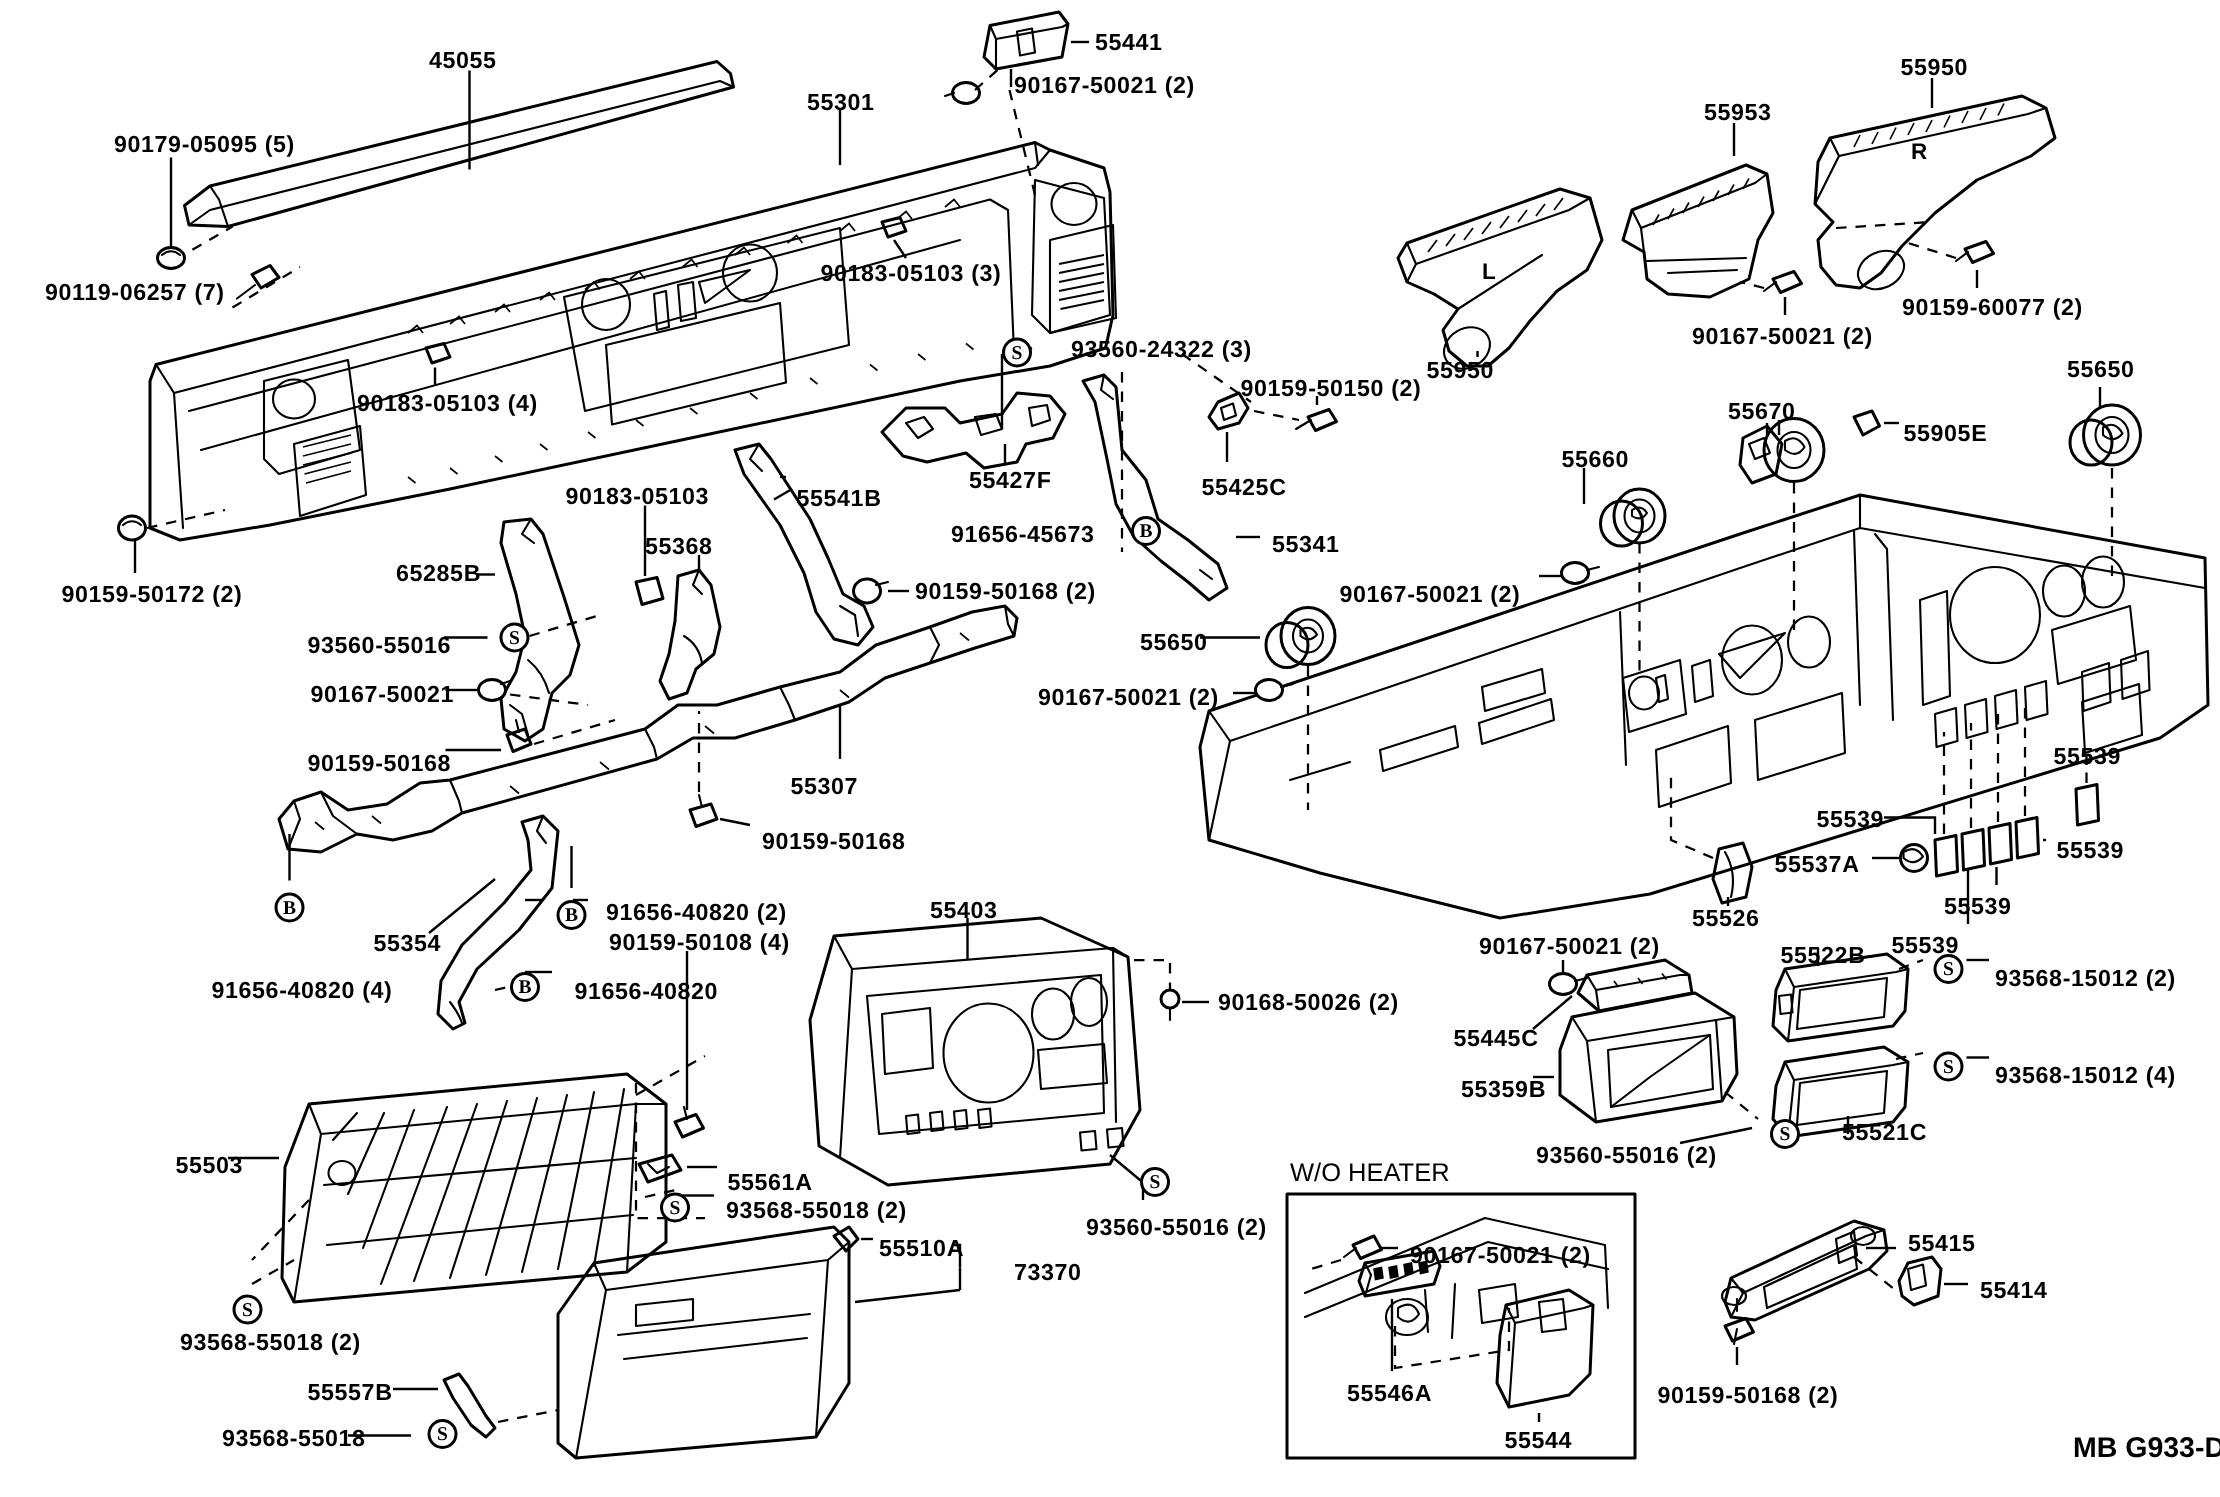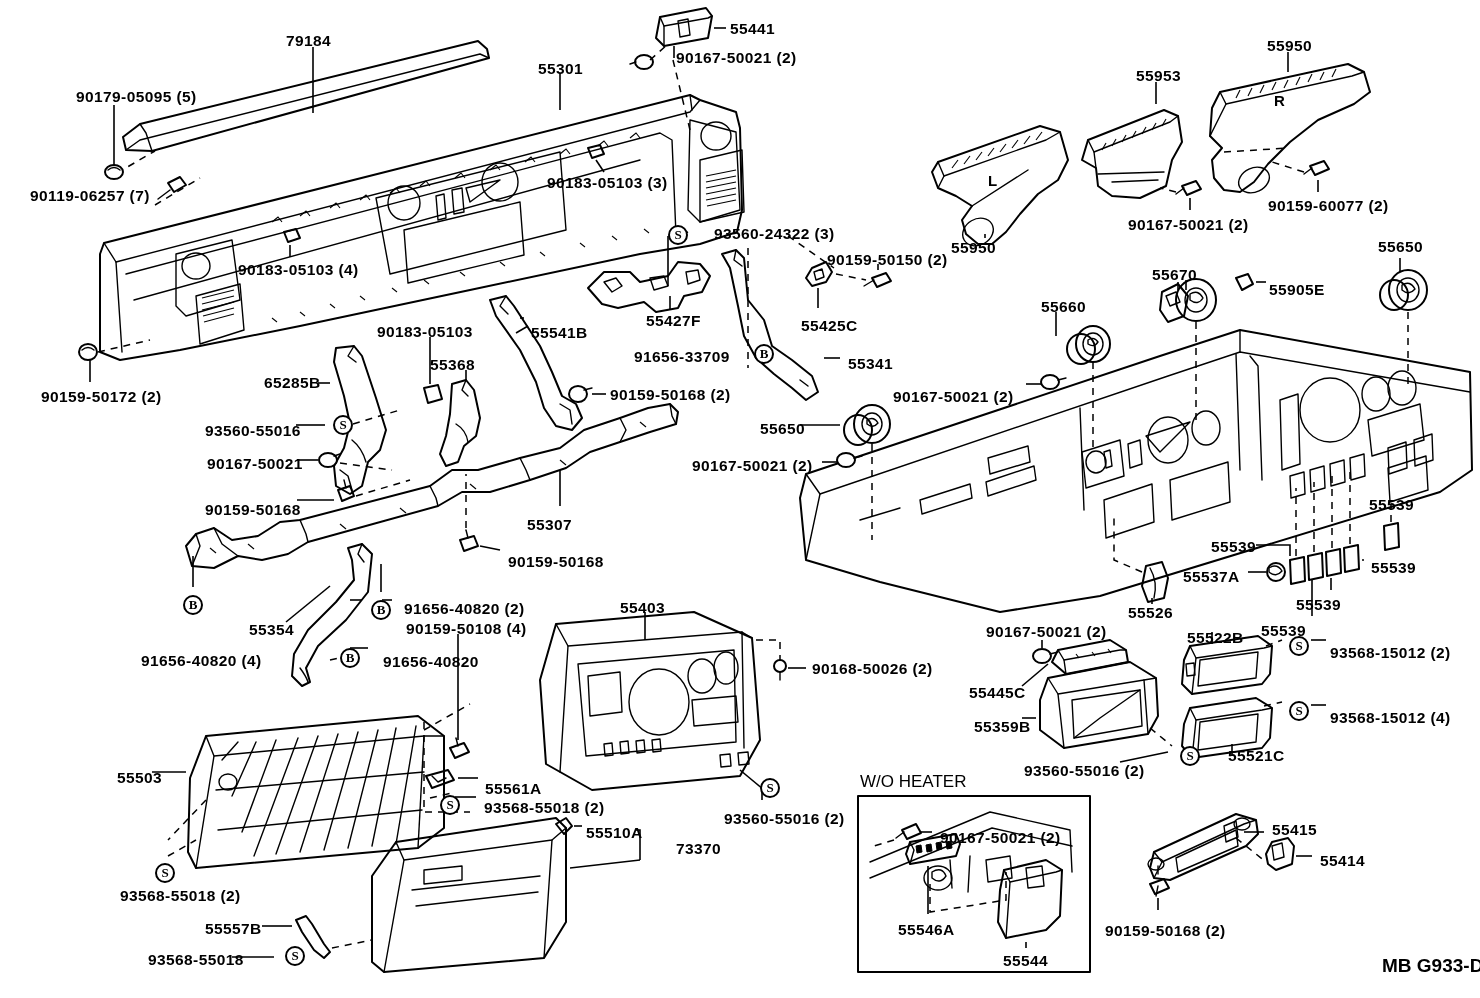--- a/index.html
+++ b/index.html
@@ -670,21 +670,21 @@
     </g>
     <g>
       <path class="s" d="M1150,884 l14,-5 5,9 -14,6z"></path>
       <path class="t" d="M1156,896 l2,-10"></path>
       <path class="t" d="M1158,874 L1158,866"></path>
       <path class="ld" d="M1158,898 L1158,910"></path>
     </g>
 
   </svg>
 
-  <div class="lbl" style="left:286px;top:33px">79184</div>
+  <div class="lbl" style="left:286px;top:33px">45055</div>
   <div class="lbl" style="left:76px;top:89px">90179-05095 (5)</div>
   <div class="lbl" style="left:30px;top:188px">90119-06257 (7)</div>
   <div class="lbl" style="left:238px;top:262px">90183-05103 (4)</div>
   <div class="lbl" style="left:538px;top:61px">55301</div>
   <div class="lbl" style="left:730px;top:21px">55441</div>
   <div class="lbl" style="left:676px;top:50px">90167-50021 (2)</div>
   <div class="lbl" style="left:547px;top:175px">90183-05103 (3)</div>
   <div class="lbl" style="left:714px;top:226px">93560-24322 (3)</div>
   <div class="lbl" style="left:827px;top:252px">90159-50150 (2)</div>
   <div class="lbl" style="left:1136px;top:68px">55953</div>
@@ -699,21 +699,21 @@
   <div class="lbl" style="left:41px;top:389px">90159-50172 (2)</div>
   <div class="lbl" style="left:264px;top:375px">65285B</div>
   <div class="lbl" style="left:205px;top:423px">93560-55016</div>
   <div class="lbl" style="left:207px;top:456px">90167-50021</div>
   <div class="lbl" style="left:205px;top:502px">90159-50168</div>
   <div class="lbl" style="left:377px;top:324px">90183-05103</div>
   <div class="lbl" style="left:430px;top:357px">55368</div>
   <div class="lbl" style="left:531px;top:325px">55541B</div>
   <div class="lbl" style="left:610px;top:387px">90159-50168 (2)</div>
   <div class="lbl" style="left:646px;top:313px">55427F</div>
-  <div class="lbl" style="left:634px;top:349px">91656-33709</div>
+  <div class="lbl" style="left:634px;top:349px">91656-45673</div>
   <div class="lbl" style="left:801px;top:318px">55425C</div>
   <div class="lbl" style="left:848px;top:356px">55341</div>
   <div class="lbl" style="left:527px;top:517px">55307</div>
   <div class="lbl" style="left:508px;top:554px">90159-50168</div>
   <div class="lbl" style="left:249px;top:622px">55354</div>
   <div class="lbl" style="left:404px;top:601px">91656-40820 (2)</div>
   <div class="lbl" style="left:383px;top:654px">91656-40820</div>
   <div class="lbl" style="left:141px;top:653px">91656-40820 (4)</div>
   <div class="lbl" style="left:893px;top:389px">90167-50021 (2)</div>
   <div class="lbl" style="left:760px;top:421px">55650</div>

